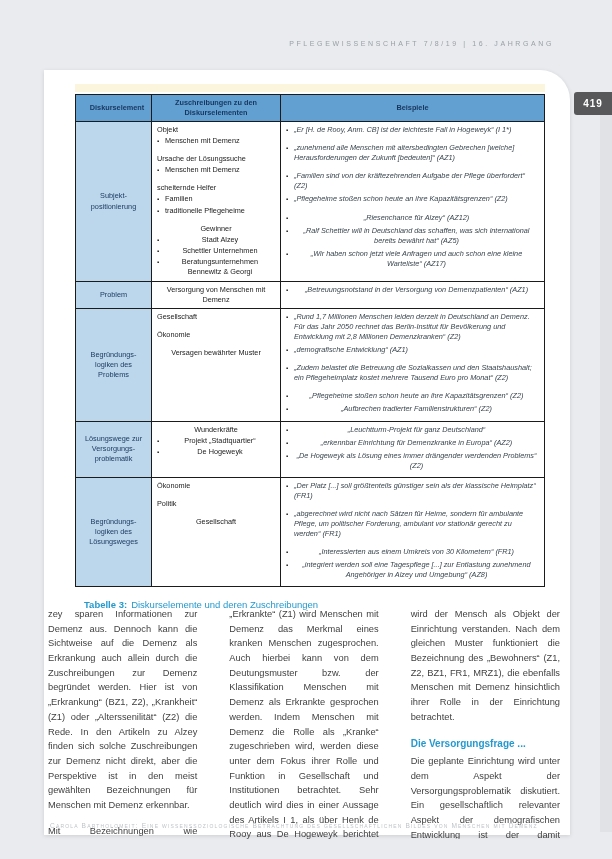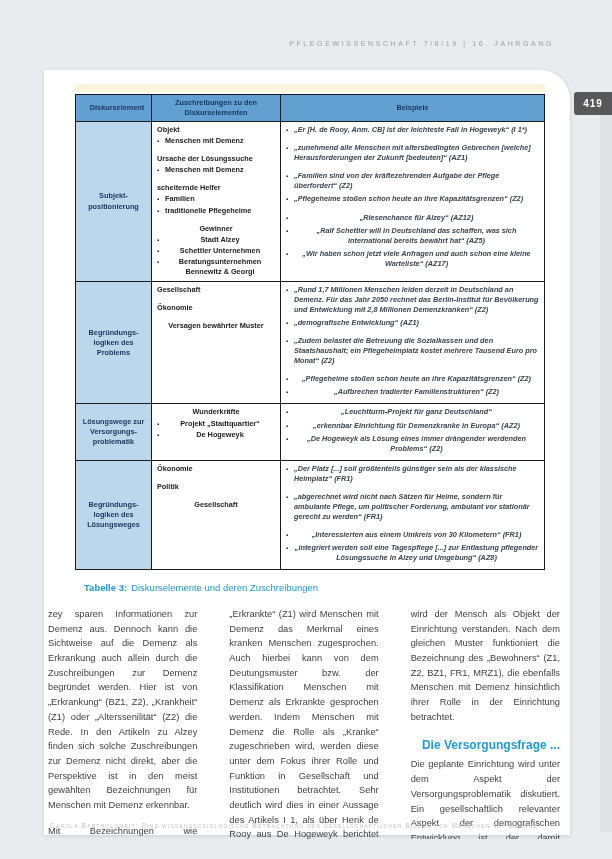--- a/index.html
+++ b/index.html
@@ -14,21 +14,21 @@
     color:#fff;font-size:10px;font-weight:bold;letter-spacing:1px;display:flex;align-items:center;
     justify-content:center;border-radius:3px 0 0 3px;}
 
   .page{position:absolute;left:44px;top:70px;width:526px;height:765px;background:#ffffff;
     border-top-right-radius:30px;box-shadow:0 1px 4px rgba(0,0,0,0.12);}
 
   .accent-strip{margin:14px 25px 2px 31px;height:8px;background:#fbf5dd;}
 
   table.disc-table{border-collapse:collapse;margin-left:31px;width:470px;table-layout:fixed;
     font-size:7.3px;line-height:1.38;color:#222;}
-  .disc-table th,.disc-table td{border:1px solid #1b1b1b;padding:3px 5px;vertical-align:top;font-weight:bold;}
+  .disc-table th,.disc-table td{border:1px solid #1b1b1b;padding:3px 5px;vertical-align:top;}
   .disc-table th{background:#63a0d2;color:#17375e;font-weight:bold;text-align:center;
     vertical-align:middle;height:18px;}
   .disc-table th.h-el{width:58px;padding-left:12px;}
   .disc-table th.h-attr{width:118px;}
   .disc-table td.c-el{background:#bcd6eb;color:#17375e;text-align:center;vertical-align:middle;}
   .disc-table td.c-ex{font-style:italic;color:#39454e;}
   .grp{margin-bottom:8px;}
   .grp:last-child{margin-bottom:0;text-align:center;}
   .grp-label{margin-bottom:1px;}
   ul.attr-list,ul.ex-list{margin:0;padding:0;list-style:none;}
@@ -38,21 +38,21 @@
   ul.ex-list li{margin-bottom:3px;}
 
   .caption{margin-top:12px;text-align:left;font-size:9.5px;color:#2499ce;padding-left:40px;}
   .cap-label{font-weight:bold;margin-right:4px;}
 
   .article{position:absolute;top:537px;left:4px;width:512px;height:232px;overflow:hidden;
     display:flex;gap:32px;}
   .article .col{flex:1;font-size:9.3px;line-height:1.58;color:#3f3f3f;text-align:justify;
     hyphens:auto;}
   .article p{margin:0 0 11px 0;}
-  .article .col-heading{color:#2499ce;font-weight:bold;text-align:right;font-size:12px;
+  .article .col-heading{color:#2499ce;font-weight:bold;font-size:10px;
     margin:4px 0 3px 0;}
 
   .footer{position:absolute;left:6px;right:2px;bottom:6px;font-size:6.6px;letter-spacing:1.15px;
     color:#bfc3c8;font-variant:small-caps;white-space:nowrap;overflow:hidden;}
 </style>
 </head>
 <body>
 
 <div class="canvas">
 
@@ -127,20 +127,35 @@
               <div class="grp">
                 <ul class="ex-list">
                   <li>„Riesenchance für Alzey“ (AZ12)</li>
                   <li>„Ralf Schettler will in Deutschland das schaffen, was sich international bereits bewährt hat“ (AZ5)</li>
                   <li>„Wir haben schon jetzt viele Anfragen und auch schon eine kleine Warteliste“ (AZ17)</li>
                 </ul>
               </div>
             </td>
           </tr>
           <tr>
+            <td class="c-el">Problem</td>
+            <td class="c-attr">
+              <div class="grp">
+                <div class="grp-plain">Versorgung von Menschen mit Demenz</div>
+              </div>
+            </td>
+            <td class="c-ex">
+              <div class="grp">
+                <ul class="ex-list">
+                  <li>„Betreuungsnotstand in der Versorgung von Demenzpatienten“ (AZ1)</li>
+                </ul>
+              </div>
+            </td>
+          </tr>
+          <tr>
             <td class="c-el">Begründungs-logiken des Problems</td>
             <td class="c-attr">
               <div class="grp">
                 <div class="grp-label">Gesellschaft</div>
               </div>
               <div class="grp">
                 <div class="grp-label">Ökonomie</div>
               </div>
               <div class="grp">
                 <div class="grp-label">Versagen bewährter Muster</div>
@@ -207,21 +222,21 @@
                 </ul>
               </div>
               <div class="grp">
                 <ul class="ex-list">
                   <li>„abgerechnet wird nicht nach Sätzen für Heime, sondern für ambulante Pflege, um politischer Forderung, ambulant vor stationär gerecht zu werden“ (FR1)</li>
                 </ul>
               </div>
               <div class="grp">
                 <ul class="ex-list">
                   <li>„Interessierten aus einem Umkreis von 30 Kilometern“ (FR1)</li>
-                  <li>„integriert werden soll eine Tagespflege [...] zur Entlastung pflegender Lösungssuche in Alzey und Umgebung“ (AZ8)</li>
+                  <li>„integriert werden soll eine Tagespflege [...] zur Entlastung zunehmend Angehöriger in Alzey und Umgebung“ (AZ8)</li>
                 </ul>
               </div>
             </td>
           </tr>
         </tbody>
     </table>
 
     <div class="caption">
       <span class="cap-label">Tabelle 3:</span><span class="cap-text">Diskurselemente und deren Zuschreibungen</span>
     </div>

